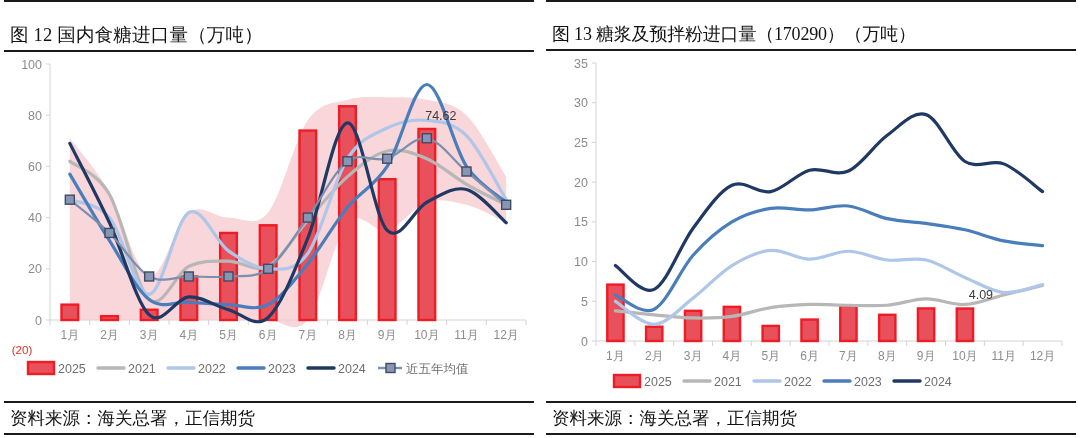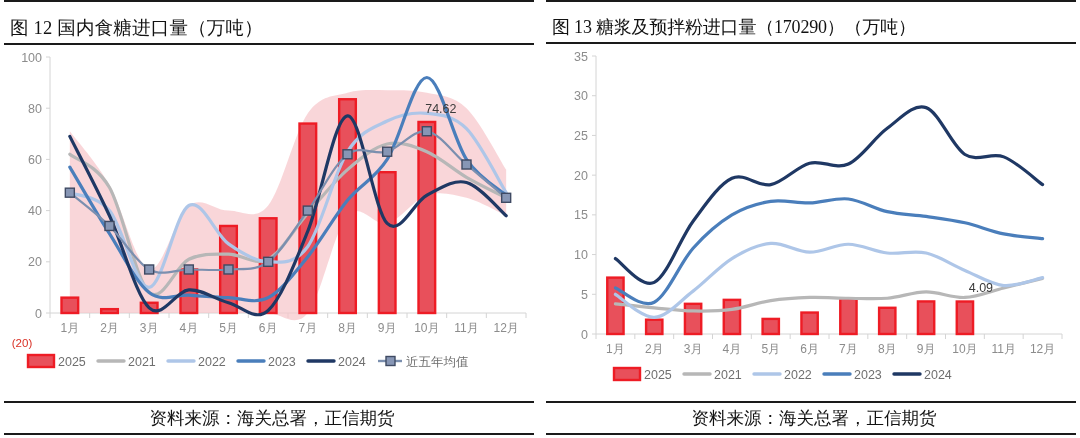--- a/index.html
+++ b/index.html
@@ -2,27 +2,27 @@
 <html><head>
 <meta charset="utf-8">
 <style>
   html,body{margin:0;padding:0;background:#ffffff;}
   body{width:1080px;height:438px;font-family:"Liberation Serif",serif;overflow:hidden;}
   .page{display:flex;width:1080px;height:438px;}
   .panel{width:540px;height:438px;position:relative;box-sizing:border-box;}
   .panel.left{padding:0 6px 0 4px;}
   .panel.right{padding:0 4px 0 6px;}
 
-  .hdr{border-top:2.5px solid #1a1a1a;border-bottom:2px solid #1a1a1a;padding:13px 0 3px 6px;}
+  .hdr{border-top:2.5px solid #1a1a1a;border-bottom:2px solid #1a1a1a;padding:20px 0 3px 6px;}
   .hdr-txt{font-size:18.5px;color:#121212;white-space:nowrap;letter-spacing:.2px;}
   .hdr-txt.small{font-size:18px;letter-spacing:-.2px;}
 
   .ftr{position:absolute;left:4px;right:6px;bottom:3px;border-top:2px solid #1a1a1a;border-bottom:2.5px solid #1a1a1a;padding:3px 0 3px 6px;}
   .panel.right .ftr{left:6px;right:4px;}
-  .ftr-txt{font-size:17.5px;color:#121212;white-space:nowrap;text-align:center;}
+  .ftr-txt{font-size:17.5px;color:#121212;white-space:nowrap;}
 
   .chartwrap{position:relative;height:350px;}
   svg{display:block;}
 
   .axlbl{font-family:"Liberation Sans",sans-serif;font-size:12.5px;fill:#8c8c8c;}
   .axlbl.x{font-size:12px;}
   .dlbl{font-family:"Liberation Sans",sans-serif;font-size:12.5px;fill:#3b3b3b;}
   .neg{font-family:"Liberation Sans",sans-serif;font-size:11.5px;fill:#d93025;}
   .lgtxt{font-family:"Liberation Sans",sans-serif;font-size:12.5px;fill:#6f6f6f;}
 </style>

